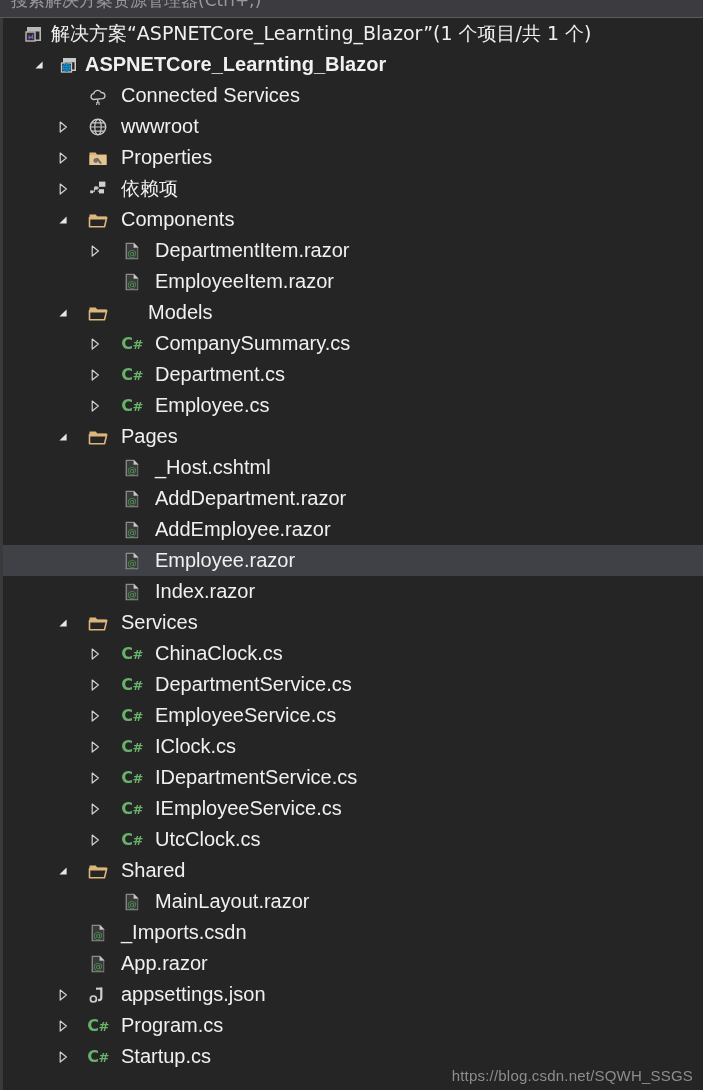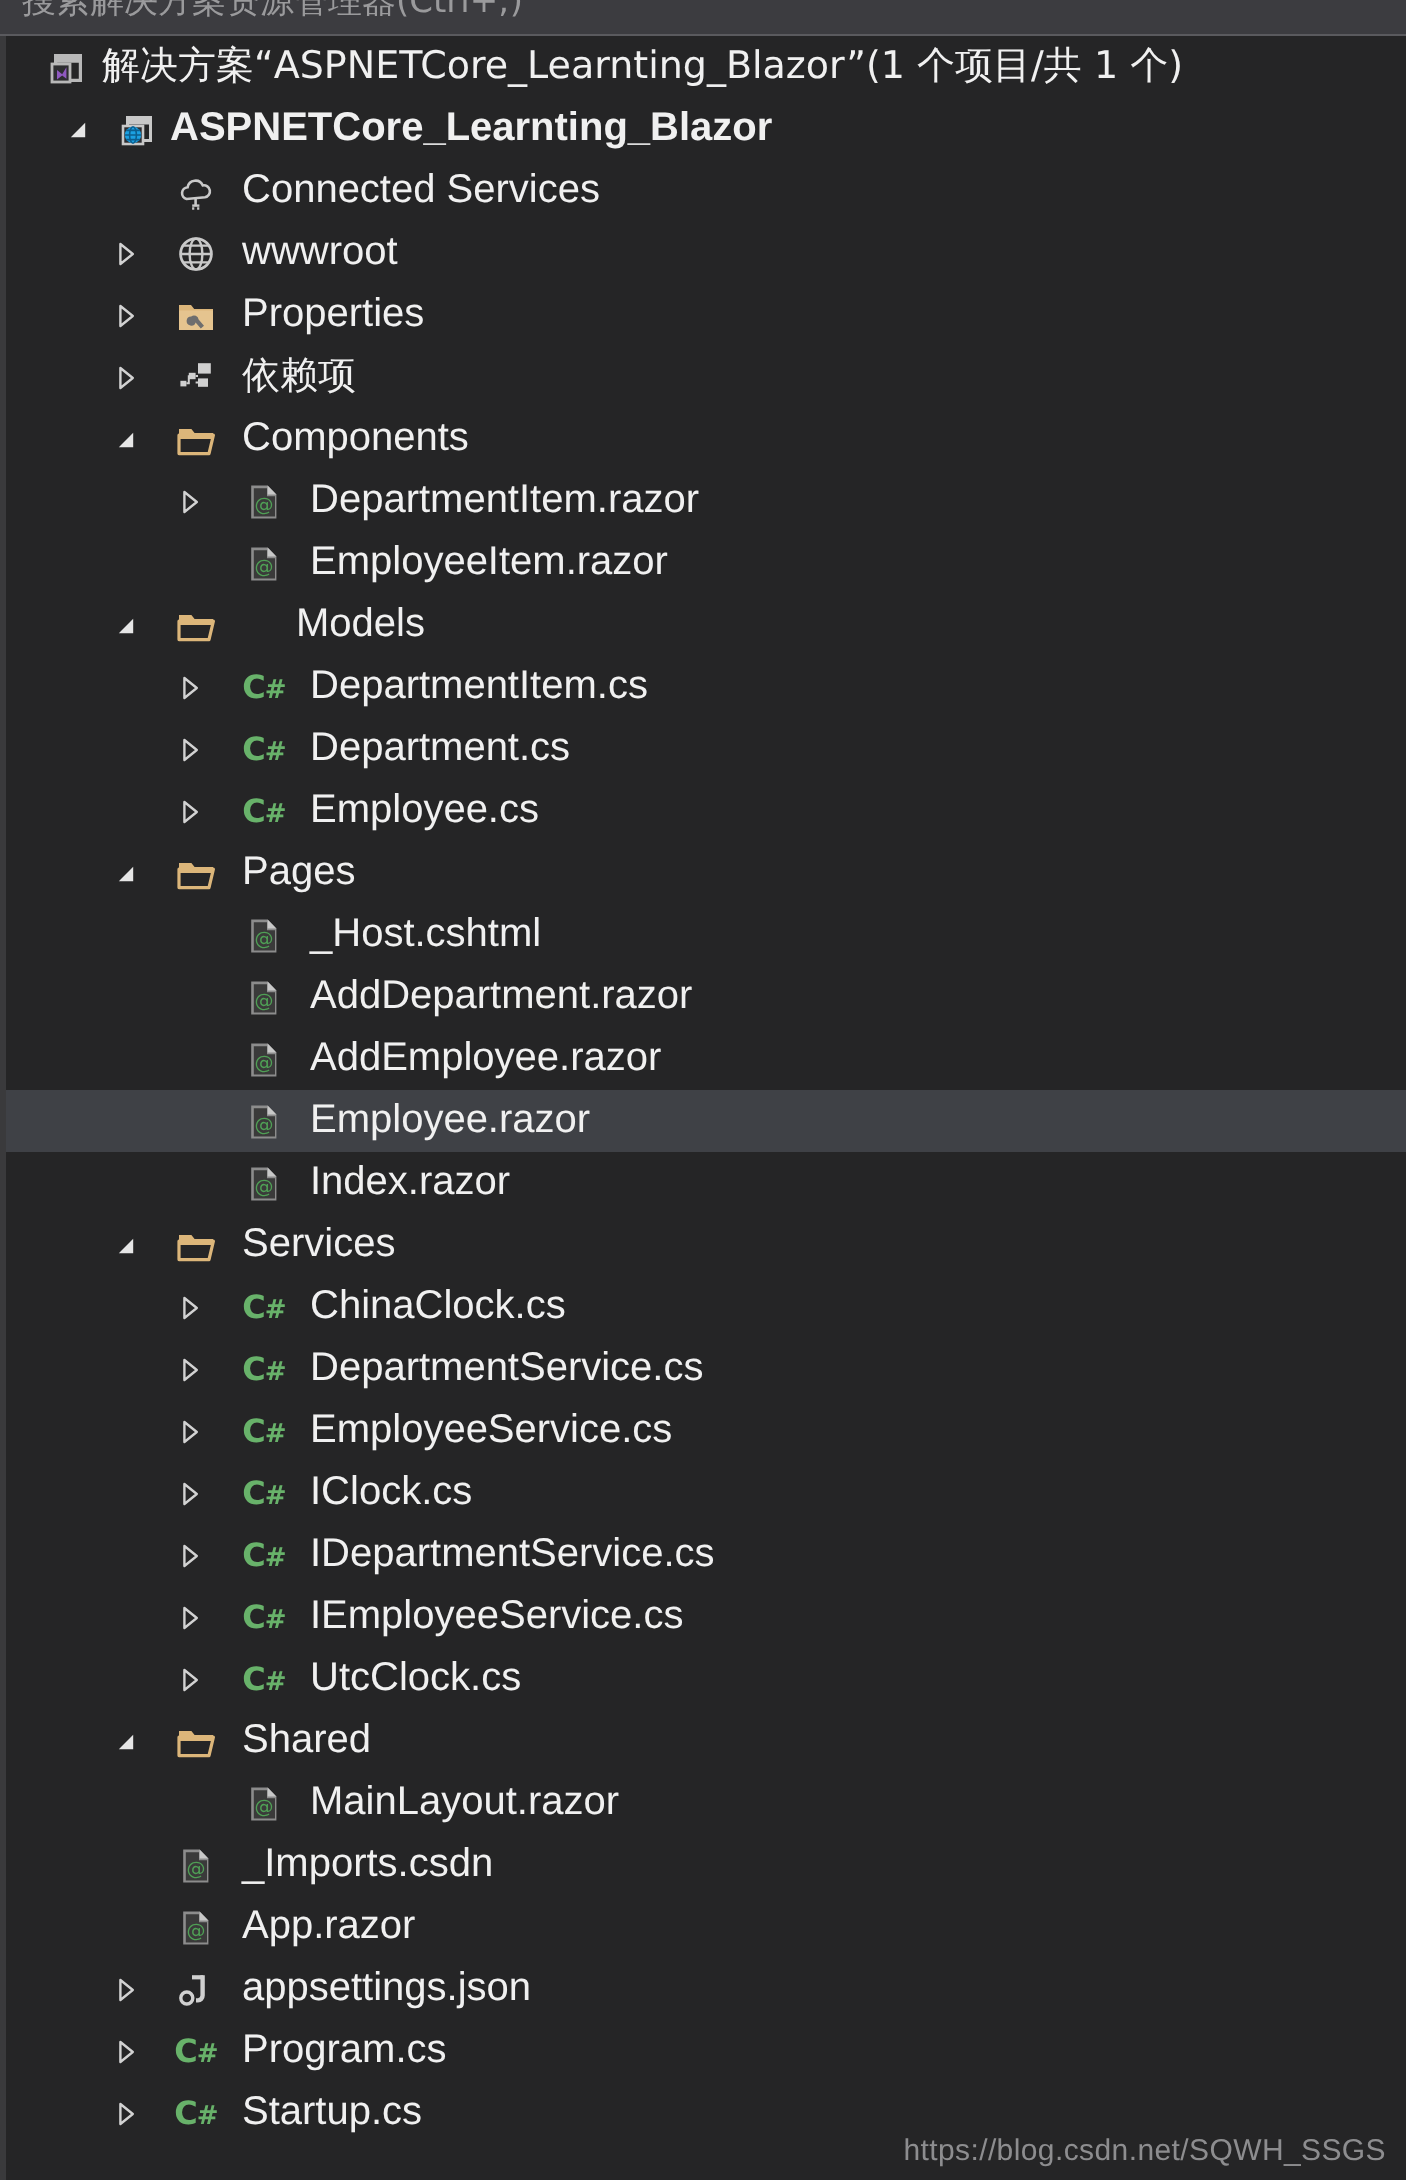--- a/index.html
+++ b/index.html
@@ -239,21 +239,21 @@
       </div>
       <div class="row">
         <div class="expander" style="left: 84px;">
           <svg width="11" height="12" viewBox="0 0 11 12">
             <path d="M2.2 1 L8.4 6 L2.2 11 Z" fill="none" stroke="#d2d2d2" stroke-width="1.2" stroke-linejoin="round"></path>
           </svg>
         </div>
         <div class="ico" style="left: 118px;">
           <span style="font-family:'DejaVu Sans',sans-serif;font-size:16px;font-weight:bold;color:#68b26a;line-height:1;letter-spacing:-.5px;">C<span style="font-size:13px;">#</span></span>
         </div>
-        <div class="label" style="left: 152px;">DepartmentItem.cs</div>
+        <div class="label" style="left: 152px;">CompanySummary.cs</div>
       </div>
       <div class="row">
         <div class="expander" style="left: 84px;">
           <svg width="11" height="12" viewBox="0 0 11 12">
             <path d="M2.2 1 L8.4 6 L2.2 11 Z" fill="none" stroke="#d2d2d2" stroke-width="1.2" stroke-linejoin="round"></path>
           </svg>
         </div>
         <div class="ico" style="left: 118px;">
           <span style="font-family:'DejaVu Sans',sans-serif;font-size:16px;font-weight:bold;color:#68b26a;line-height:1;letter-spacing:-.5px;">C<span style="font-size:13px;">#</span></span>
         </div>

